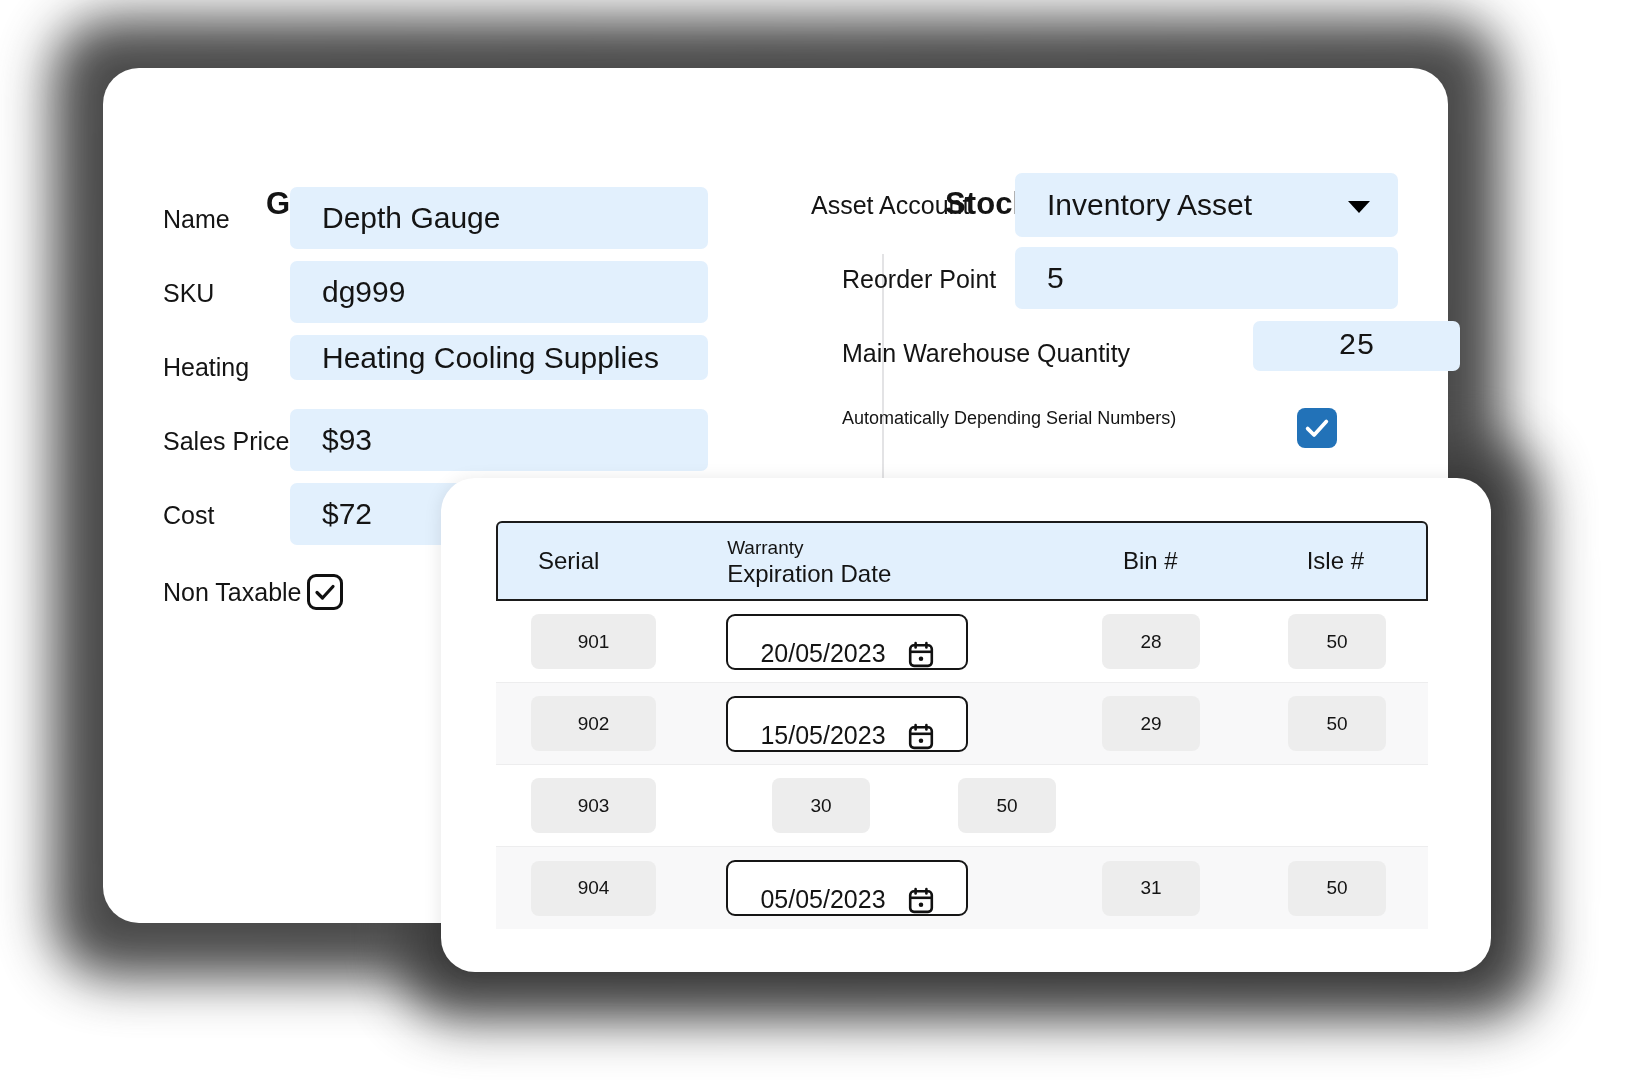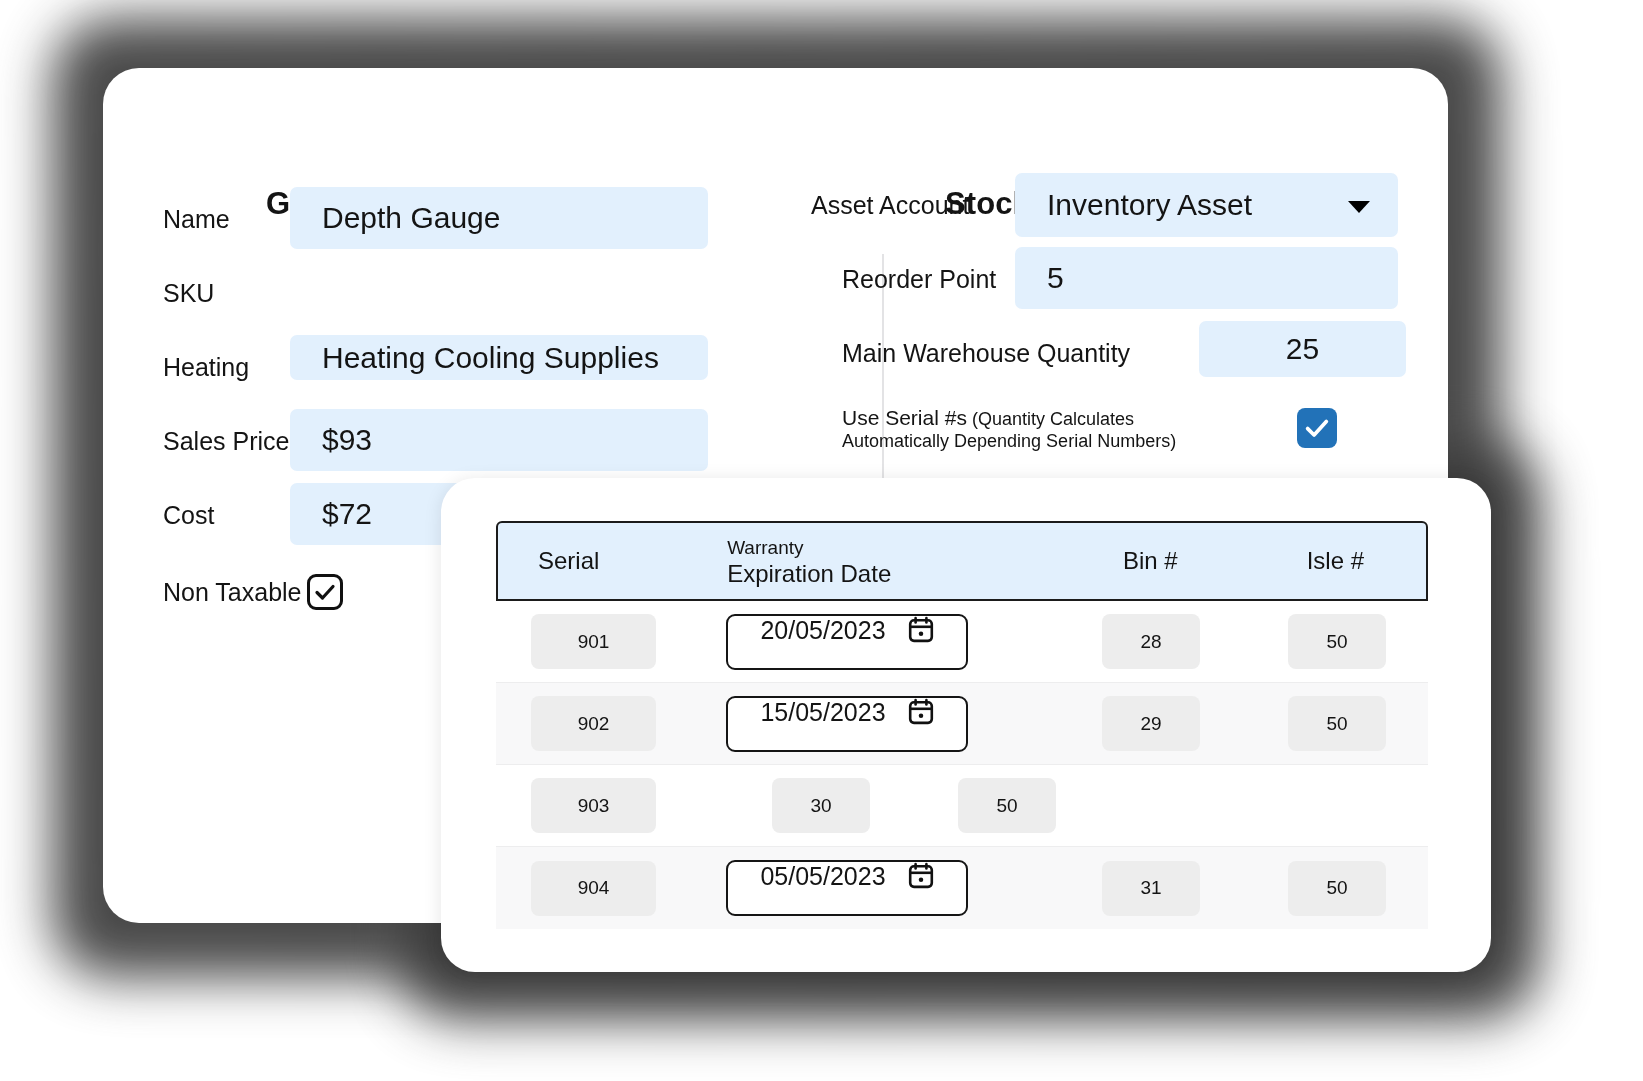--- a/index.html
+++ b/index.html
@@ -184,21 +184,21 @@
   .chip-serial { width: 125px; margin-left: 35px; }
   .chip-num    { width: 98px; margin: 0 auto; }
 
   .date-box {
     width: 242px; height: 56px;
     margin-left: 0;
     border: 2px solid #151515;
     border-radius: 9px;
     background: #ffffff;
     display: flex;
-    align-items: flex-start;
+    align-items: flex-end;
     justify-content: center;
     gap: 22px;
     font-size: 25px;
     color: #141414;
   }
   .cal-icon { width: 26px; height: 27px; flex: none; }
 </style>
 </head>
 <body>
 
@@ -212,20 +212,21 @@
     <div class="section-title" id="title-general"><span class="strong">General</span><span class="light"> Details</span></div>
 
     <div class="section-title" id="title-stock"><span class="strong">Stock</span><span class="light"> Details</span></div>
 
     <div id="col-divider"></div>
 
     <div class="field-label" style="left:60px; top:137px;">Name</div>
     <div class="field-box" style="left:187px; top:119px; width:418px; height:62px;">Depth Gauge</div>
 
     <div class="field-label" style="left:60px; top:211px;">SKU</div>
+    <div class="field-box" style="left:187px; top:193px; width:418px; height:62px;">dg999</div>
 
     <div class="field-label" style="left:60px; top:285px;">Heating</div>
     <div class="field-box" style="left:187px; top:267px; width:418px; height:45px;">Heating Cooling Supplies</div>
 
     <div class="field-label" style="left:60px; top:359px;">Sales Price</div>
     <div class="field-box" style="left:187px; top:341px; width:418px; height:62px;">$93</div>
 
     <div class="field-label" style="left:60px; top:433px;">Cost</div>
     <div class="field-box" style="left:187px; top:415px; width:418px; height:62px;">$72</div>
 
@@ -239,24 +240,23 @@
     <div class="field-label" style="left:708px; top:123px;">Asset Account</div>
     <div class="field-box" style="left:912px; top:105px; width:383px; height:64px;">
       <span>Inventory Asset</span>
       <span class="caret"></span>
     </div>
 
     <div class="field-label" style="left:739px; top:197px;">Reorder Point</div>
     <div class="field-box" style="left:912px; top:179px; width:383px; height:62px;">5</div>
 
     <div class="field-label" style="left:739px; top:271px;">Main Warehouse Quantity</div>
-    <div class="field-box center" style="left:1096px; top:253px; width:207px; height:56px;">25</div>
+    <div class="field-box center" style="left:1150px; top:253px; width:207px; height:50px;font-family:Liberation Mono, monospace;">25</div>
 
     <div class="hint-text" style="left:739px; top:339px;">
-      <div><span class="lead">Use Serial #s</span><span> (Quantity Calculates</span></div>
       <div>Automatically Depending Serial Numbers)</div>
     </div>
     <div class="cb-filled" style="left:1194px; top:340px;">
       <svg viewBox="0 0 24 24">
           <path d="M4 12.5 L9.5 18 L20 6.5" fill="none" stroke="#ffffff" stroke-width="3.2" stroke-linecap="round" stroke-linejoin="round"></path>
         </svg>
     </div>
   </div>
 
   <div class="card" id="card-table"></div>

